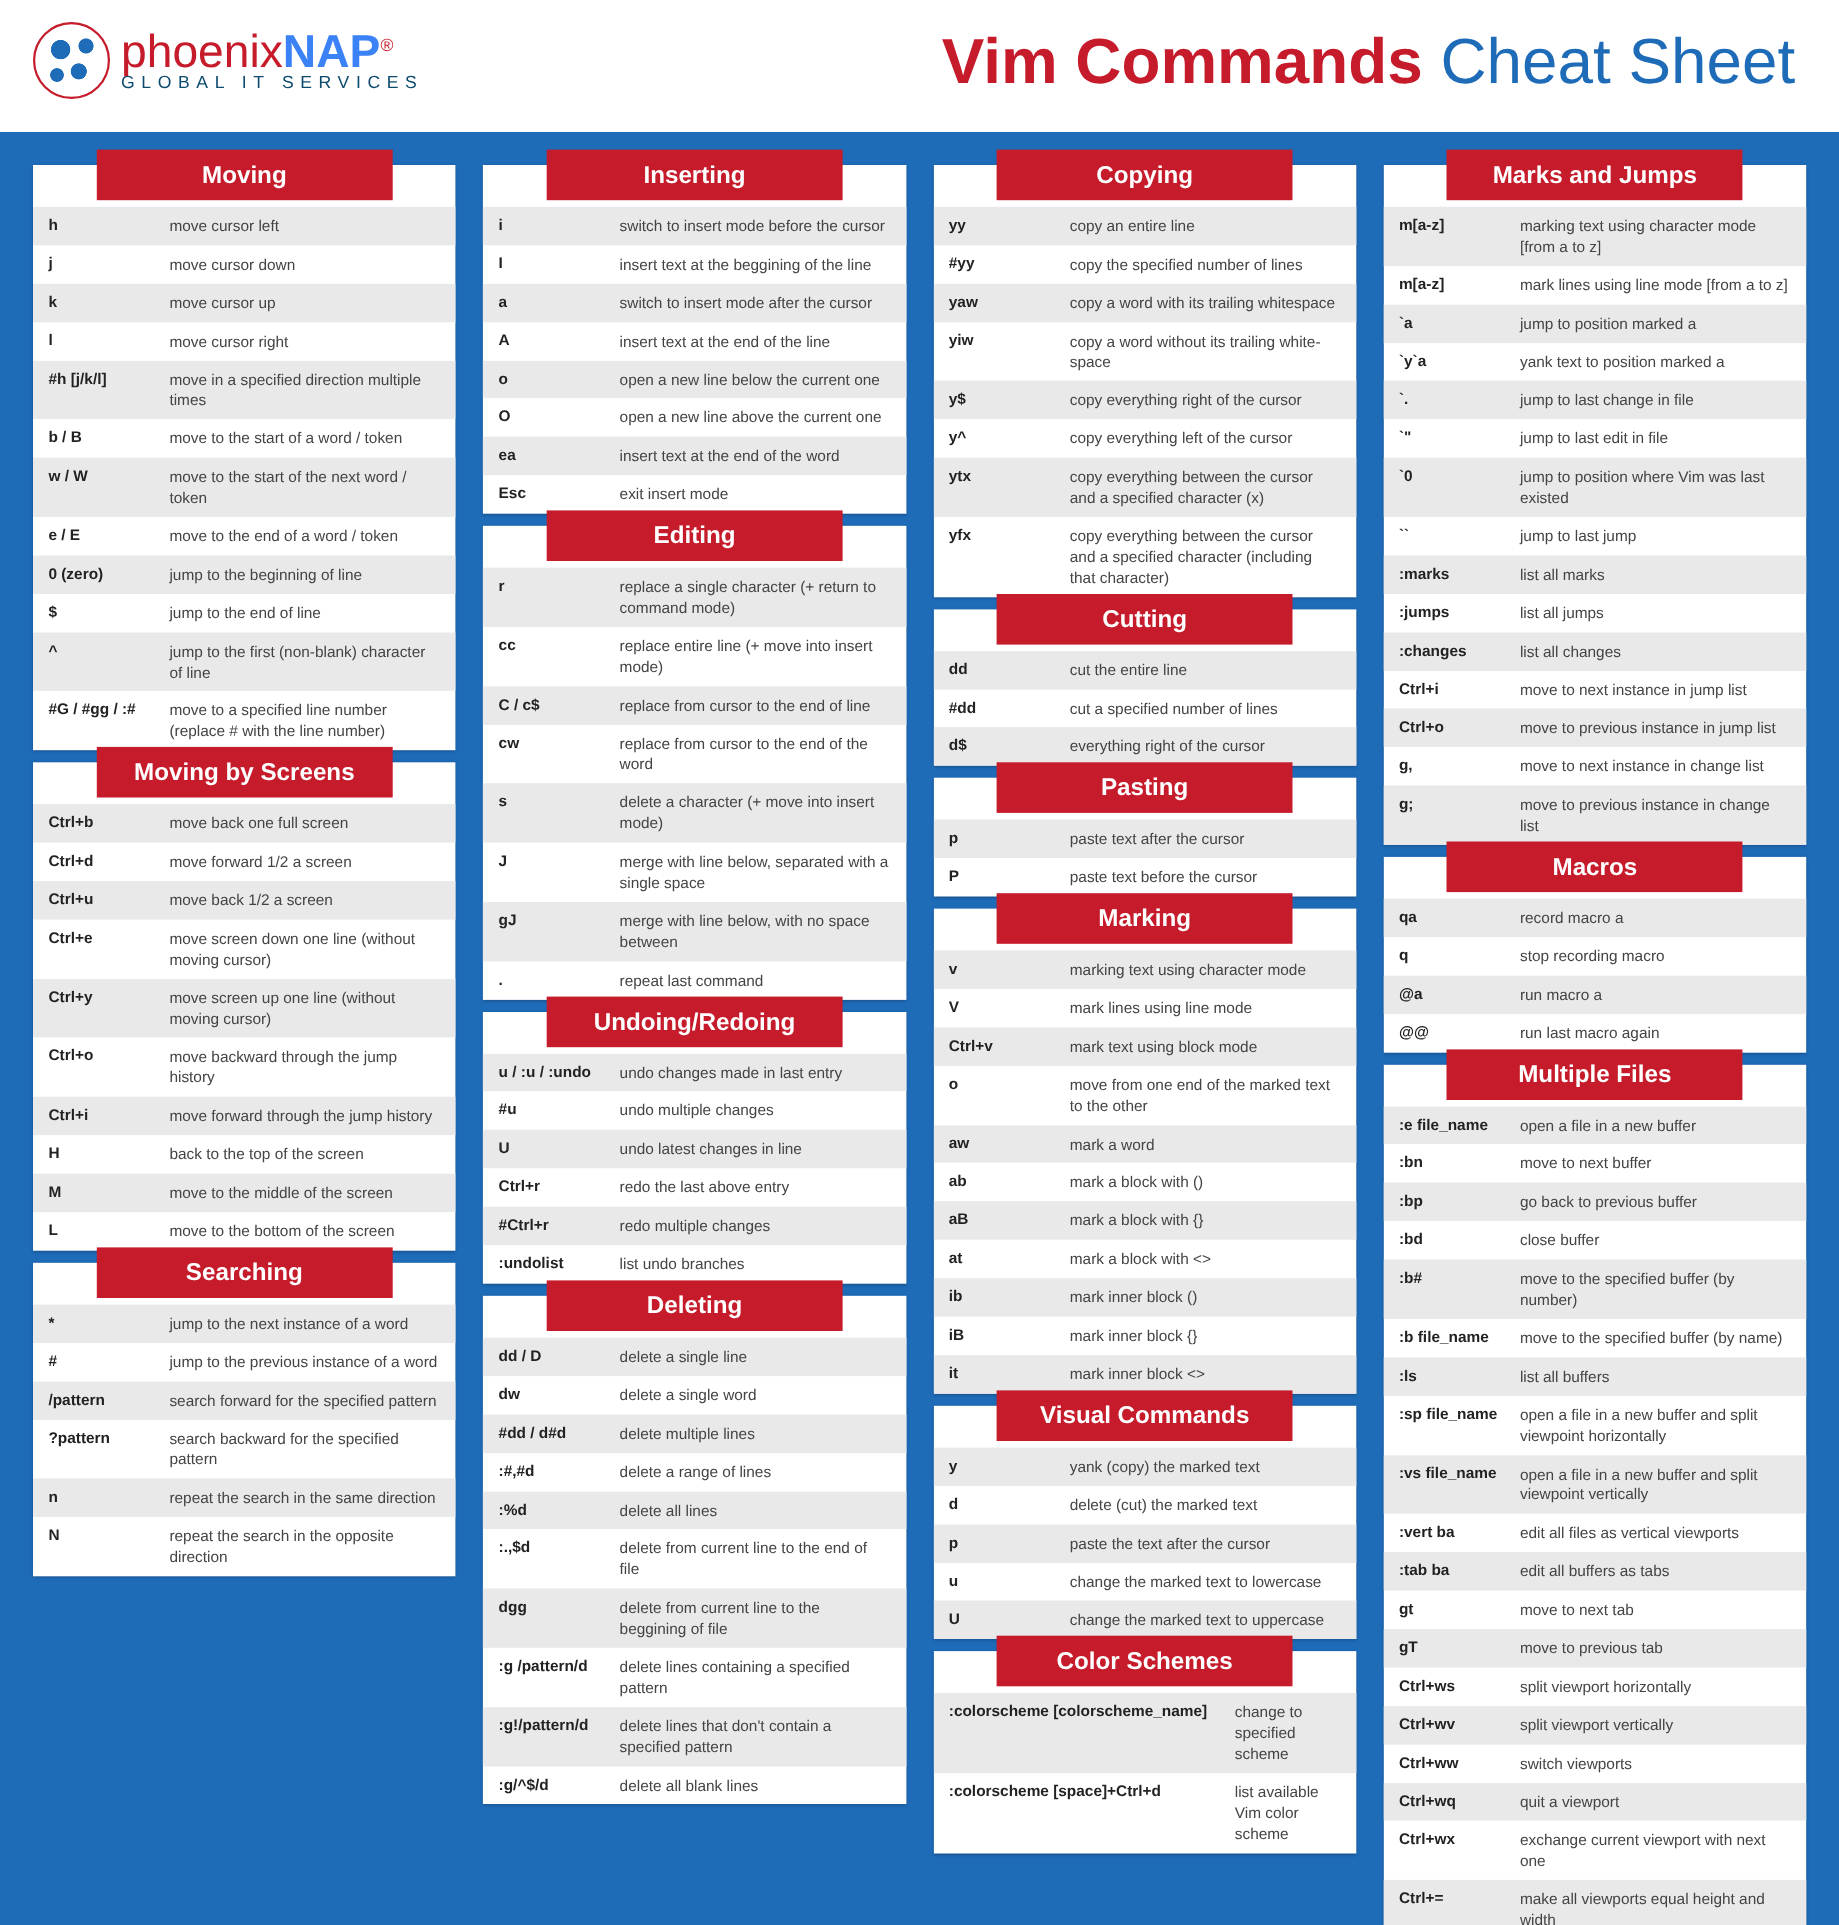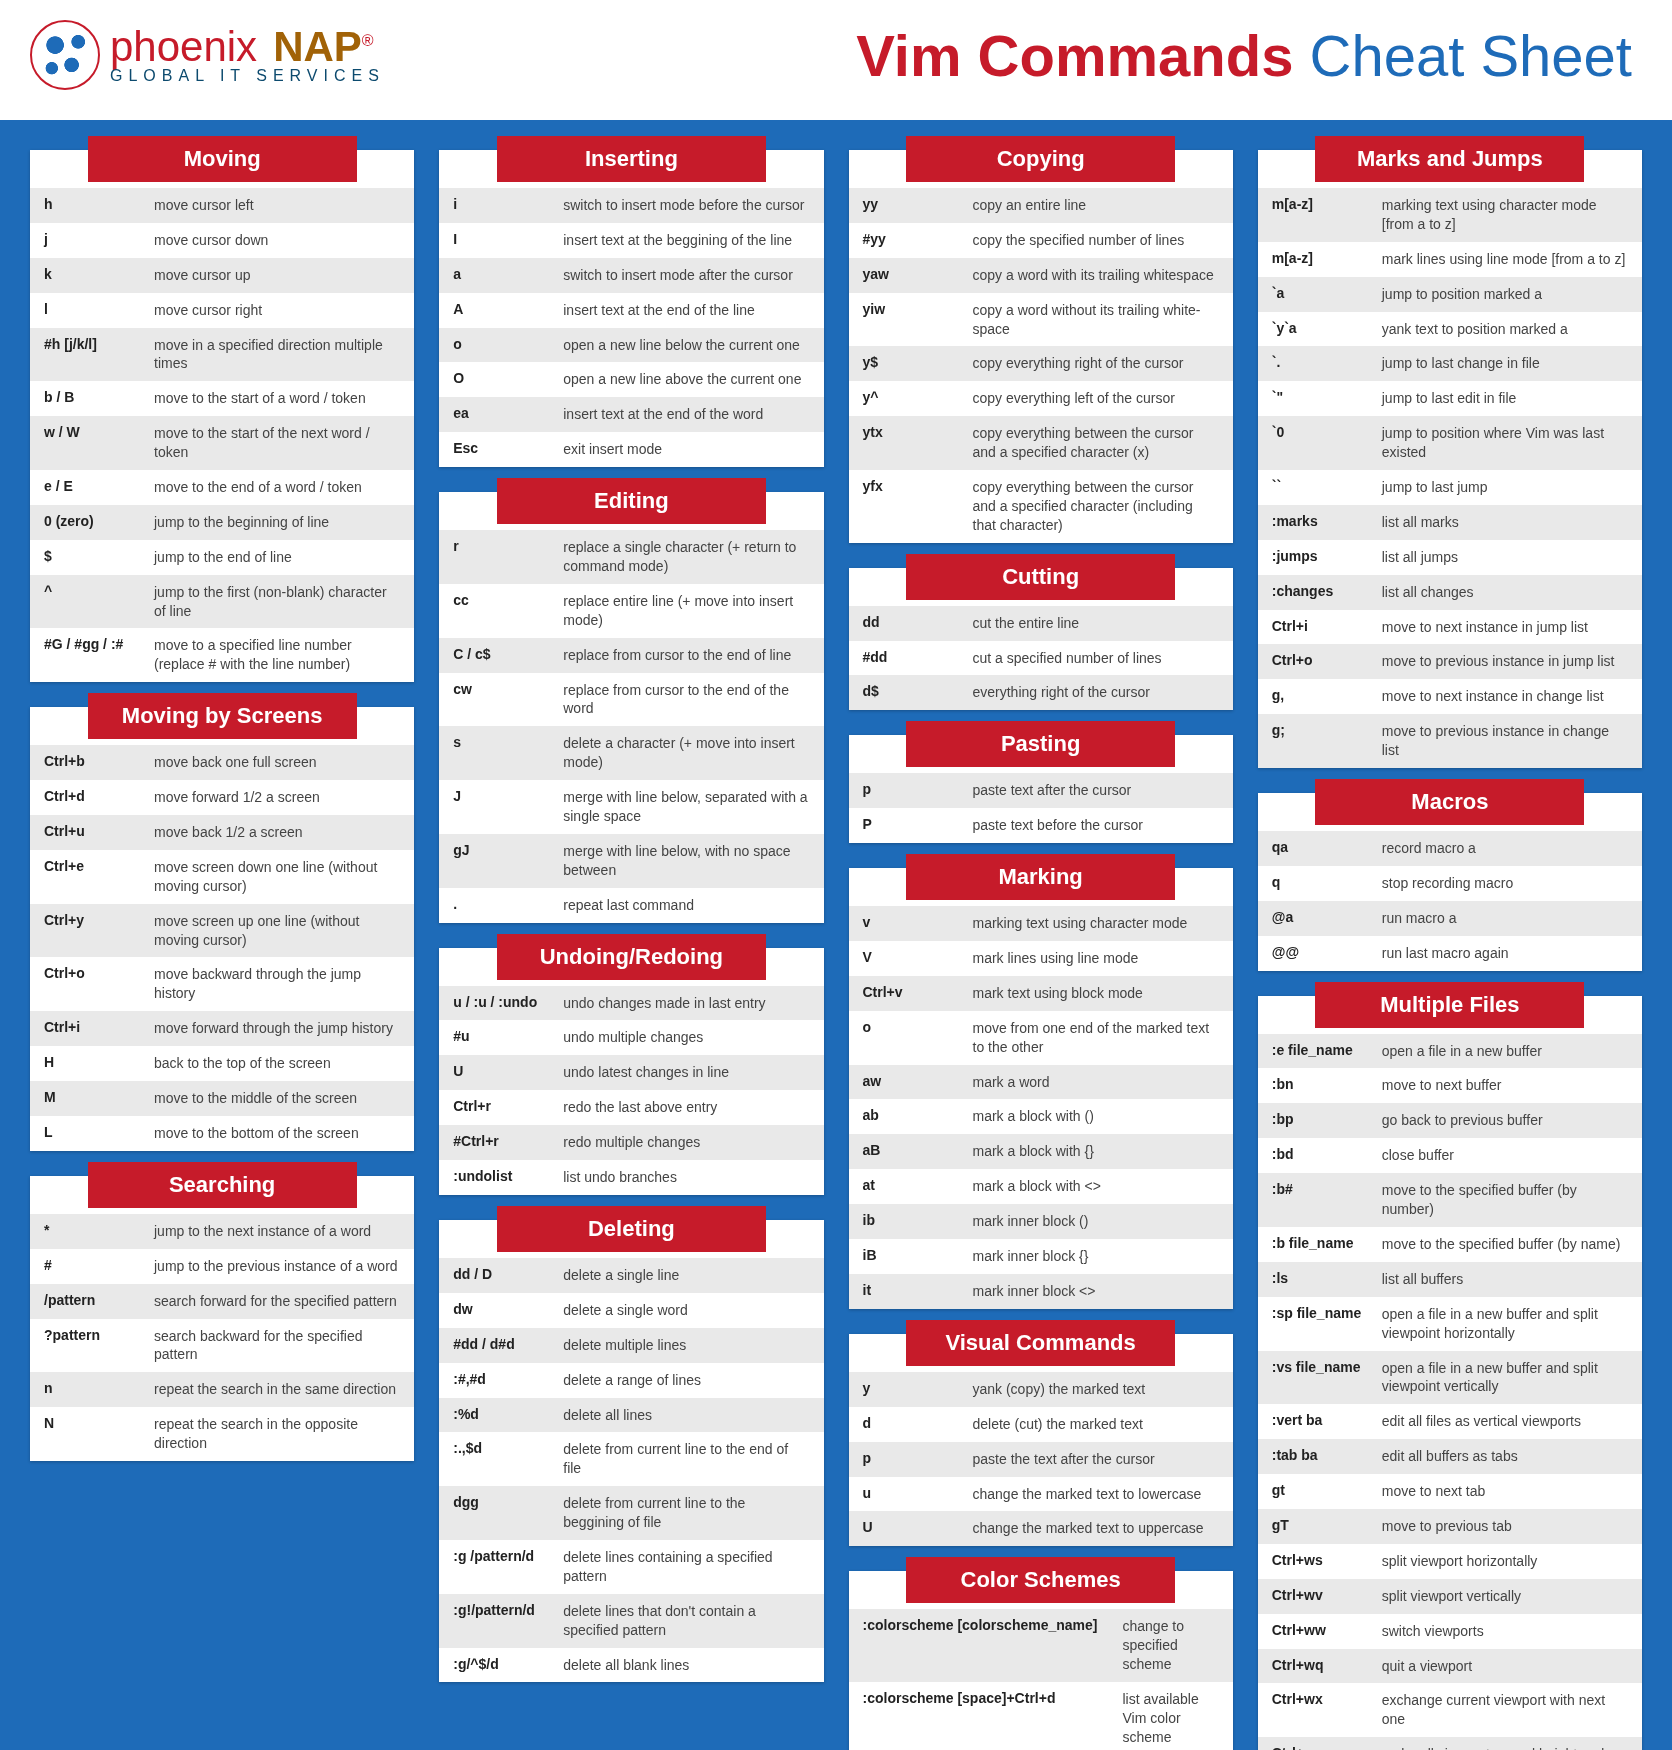--- a/index.html
+++ b/index.html
@@ -22,35 +22,35 @@
     border:2px solid #c61b2a; position:relative;
     background:
       radial-gradient(circle at 35% 35%, #1e6bb8 0 14%, transparent 15%),
       radial-gradient(circle at 70% 30%, #1e6bb8 0 10%, transparent 11%),
       radial-gradient(circle at 60% 65%, #1e6bb8 0 12%, transparent 13%),
       radial-gradient(circle at 30% 70%, #1e6bb8 0 9%, transparent 10%);
   }
   .brand-text { line-height:1; }
   .brand-name { font-size:42px; font-weight:400; color:#333; }
   .brand-name .red { color:#c61b2a; font-weight:300; }
-  .brand-name .blue { color:#a16207; font-weight:700;margin-left:16px; }
+  .brand-name .blue { color:#3b82f6; font-weight:700; }
   .brand-name sup { color:#c61b2a; font-size:16px; }
   .brand-sub { font-size:16px; letter-spacing:6px; color:#0c4a6e; font-weight:400; }
   .page-title { font-size:58px; font-weight:700; }
   .page-title .t1 { color:#c61b2a; }
   .page-title .t2 { color:#1e6bb8; font-weight:400; }
   .board {
     background:#1e6bb8;
     padding:30px 30px 40px 30px;
     display:grid;
     grid-template-columns: repeat(4, 1fr);
     gap:25px;
     align-items:start;
   }
-  .col { display:flex; flex-direction:column; gap:25px; }
+  .col { display:flex; flex-direction:column; gap:11px; }
   .card { background:#fff; box-shadow:0 1px 3px rgba(0,0,0,.25); }
   .card-title {
     background:#c61b2a; color:#fff; font-weight:700; text-align:center;
     padding:10px 8px; font-size:22px; margin:0 auto; margin-top:-14px;
     width:70%;
   }
   .rows { margin-top:6px; }
   .row { display:grid; grid-template-columns: 110px 1fr; padding:8px 14px; font-size:14px; color:#3a3a3a; }
   .row.wide { grid-template-columns: 260px 1fr; }
   .row:nth-child(odd){ background:#e9e9e9; }

